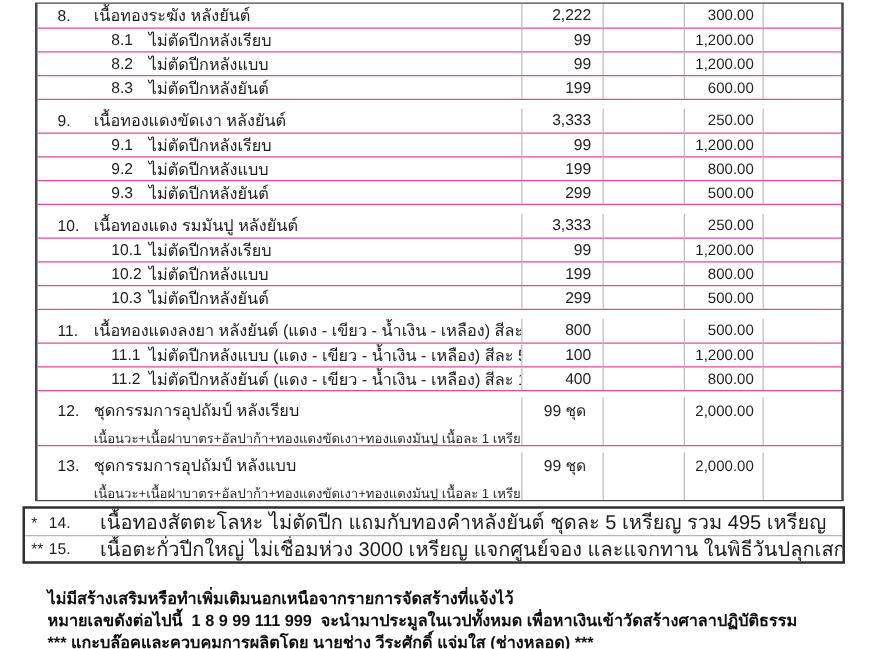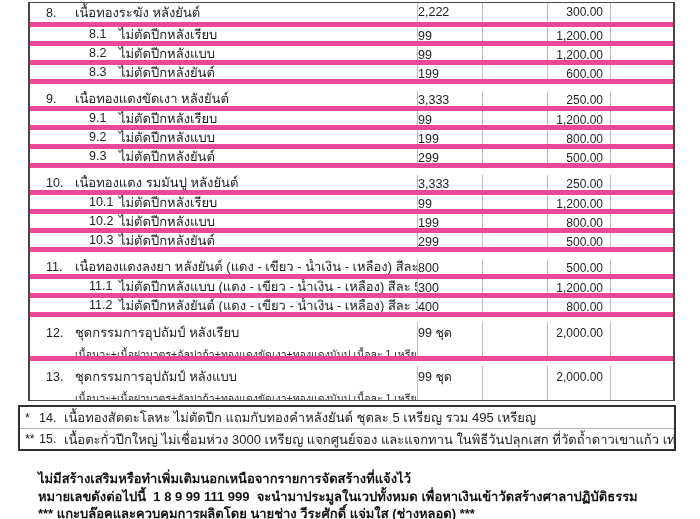--- a/index.html
+++ b/index.html
@@ -8,30 +8,30 @@
     background:#ffffff;
     font-family:"Liberation Sans","DejaVu Sans",sans-serif;
     color:#1f1f1f;
   }
   
   #price-table{
     position:absolute;left:28px;top:2px;width:647px;
     border:2px solid #474747;border-top-width:1px;border-bottom-width:1px;
     box-sizing:border-box;background:#fff;
   }
-  .trow{display:flex;align-items:center;box-sizing:border-box;border-top:5px solid #ec4899;}
+  .trow{display:flex;align-items:center;box-sizing:border-box;border-top:1px solid #ec4899;}
   .trow:first-child{border-top:none;}
   .trow.main {height:19px;}
   .trow.sub  {height:19px;}
   .trow.gstart{height:27px;padding-top:7px;}
   .trow.main2{height:44px;align-items:flex-start;padding-top:5px;}
   .cell{box-sizing:border-box;height:100%;}
   .cell.desc {width:387px;display:flex;align-items:center;overflow:hidden;}
   .trow.main2 .cell.desc{flex-direction:column;align-items:flex-start;justify-content:space-between;}
-  .cell.qty  {width:65px;border-left:1px solid #bdbdbd;text-align:left;padding-right:9px;
+  .cell.qty  {width:65px;border-left:1px solid #bdbdbd;text-align:right;padding-right:9px;
               font-size:12.5px;display:block;line-height:18px;}
   .cell.sp1  {width:65px;border-left:1px solid #bdbdbd;}
   .cell.price{width:63px;border-left:1px solid #bdbdbd;text-align:right;padding-right:7px;
               font-size:12px;display:block;line-height:18px;}
   .cell.sp2  {width:63px;border-left:1px solid #bdbdbd;}
   .trow.gstart .cell.qty,.trow.gstart .cell.price{line-height:19px;}
   .trow.main2 .cell.qty{padding-right:13px;line-height:17px;padding-top:3px;}
   .trow.main2 .cell.price{line-height:17px;padding-top:3px;}
   .no{flex:none;font-size:12.5px;}
   .main .no,.main2 .no{margin-left:16px;width:29px;}
@@ -42,21 +42,21 @@
   
   #special-box{
     position:absolute;left:18px;top:405px;width:658px;box-sizing:border-box;
     border:2px solid #2f2f2f;background:#fff;
   }
   .srow{display:flex;align-items:center;height:21px;box-sizing:border-box;
         font-size:12.5px;white-space:nowrap;overflow:hidden;}
   .srow + .srow{border-top:1px solid #b5b5b5;}
   .mark{flex:none;width:14px;margin-left:5px;}
   .sno {flex:none;width:21px;}
-  .sdesc{margin-left:4px;font-size:13px;}
+  .sdesc{margin-left:20px;font-size:16px;}
   
   #footer-notes{
     position:absolute;left:38px;top:470px;width:650px;
     font-weight:bold;font-size:13px;line-height:17.5px;color:#111;
     white-space:pre-wrap;
   }
   .fline{height:17.5px;overflow:visible;white-space:pre;}
 </style>
 </head>
 <body>
@@ -218,21 +218,21 @@
       <div class="cell price">500.00</div>
       <div class="cell sp2"></div>
     </div>
     <div class="trow sub">
       <div class="cell desc">
         <div class="dline">
           <span class="no">11.1</span>
           <span class="dtext">ไม่ตัดปีกหลังแบบ (แดง - เขียว - น้ำเงิน - เหลือง) สีละ 50 เหรียญ</span>
         </div>
       </div>
-      <div class="cell qty">300</div>
+      <div class="cell qty">100</div>
       <div class="cell sp1"></div>
       <div class="cell price">1,200.00</div>
       <div class="cell sp2"></div>
     </div>
     <div class="trow sub">
       <div class="cell desc">
         <div class="dline">
           <span class="no">11.2</span>
           <span class="dtext">ไม่ตัดปีกหลังยันต์ (แดง - เขียว - น้ำเงิน - เหลือง) สีละ 100 เหรียญ</span>
         </div>

